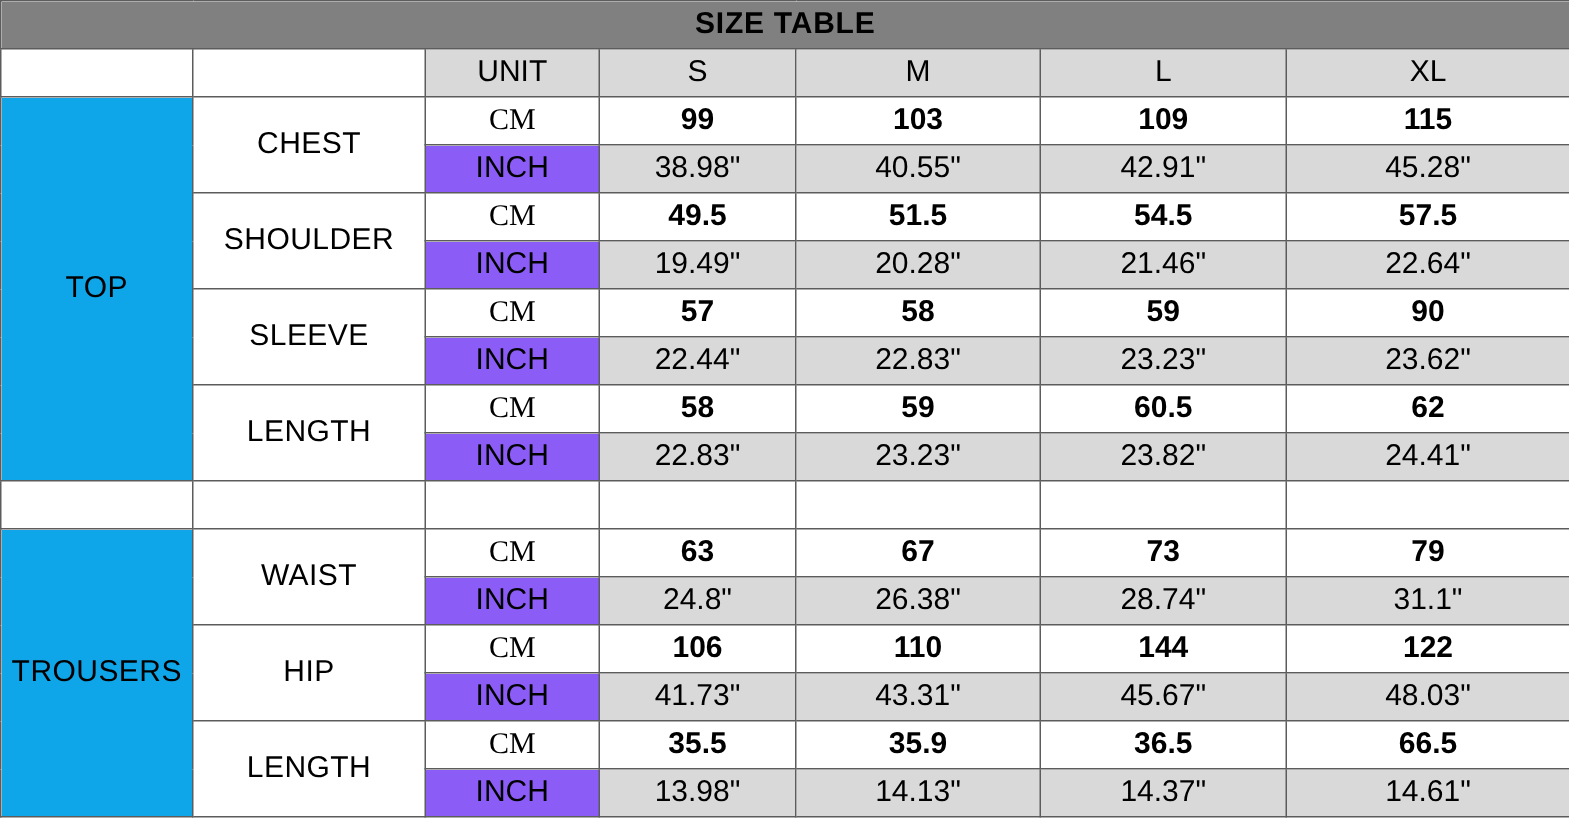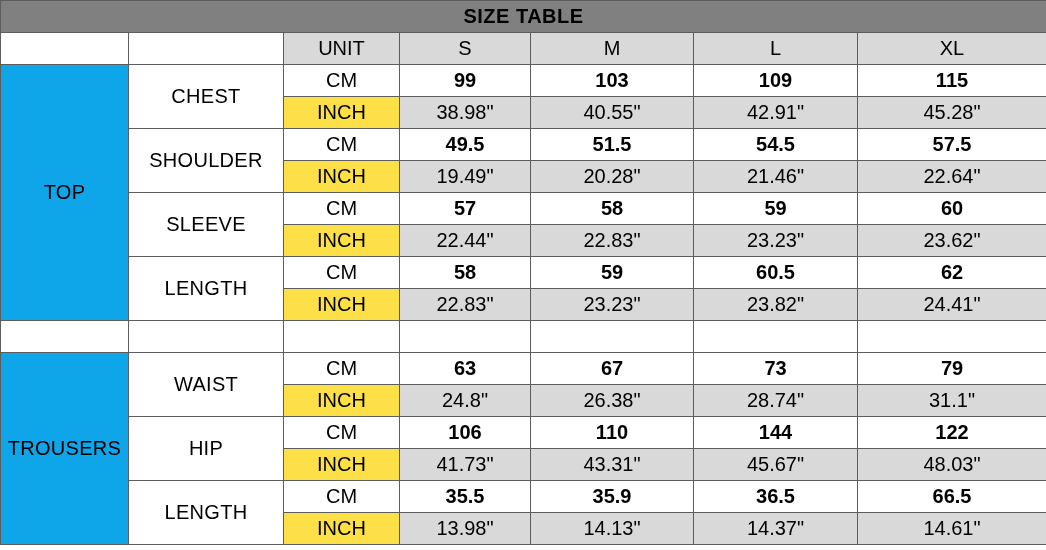--- a/index.html
+++ b/index.html
@@ -74,23 +74,24 @@
   }
   .attr-cell {
     background: #ffffff;
     font-size: 21px;
     letter-spacing: 0.3px;
     margin-left: 36px;
   }
   .unit-cm {
     background: #ffffff;
     font-size: 20px;
+    font-family: Liberation Serif, serif;
   }
   .unit-inch {
-    background: #fde047;
+    background: #8b5cf6;
     font-size: 20px;
     margin-top: 17px;
   }
   .val-cm {
     background: #ffffff;
     font-size: 20px;
     font-weight: bold;
   }
   .val-inch {
     background: #d9d9d9;
@@ -168,21 +169,21 @@
         <td class="val-inch">21.46"</td>
         <td class="val-inch">22.64"</td>
       </tr>
 
       <tr>
         <td class="attr-cell" rowspan="2">SLEEVE</td>
         <td class="unit-cm">CM</td>
         <td class="val-cm">57</td>
         <td class="val-cm">58</td>
         <td class="val-cm">59</td>
-        <td class="val-cm">60</td>
+        <td class="val-cm">90</td>
       </tr>
       <tr>
         <td class="unit-inch">INCH</td>
         <td class="val-inch">22.44"</td>
         <td class="val-inch">22.83"</td>
         <td class="val-inch">23.23"</td>
         <td class="val-inch">23.62"</td>
       </tr>
 
       <tr>

